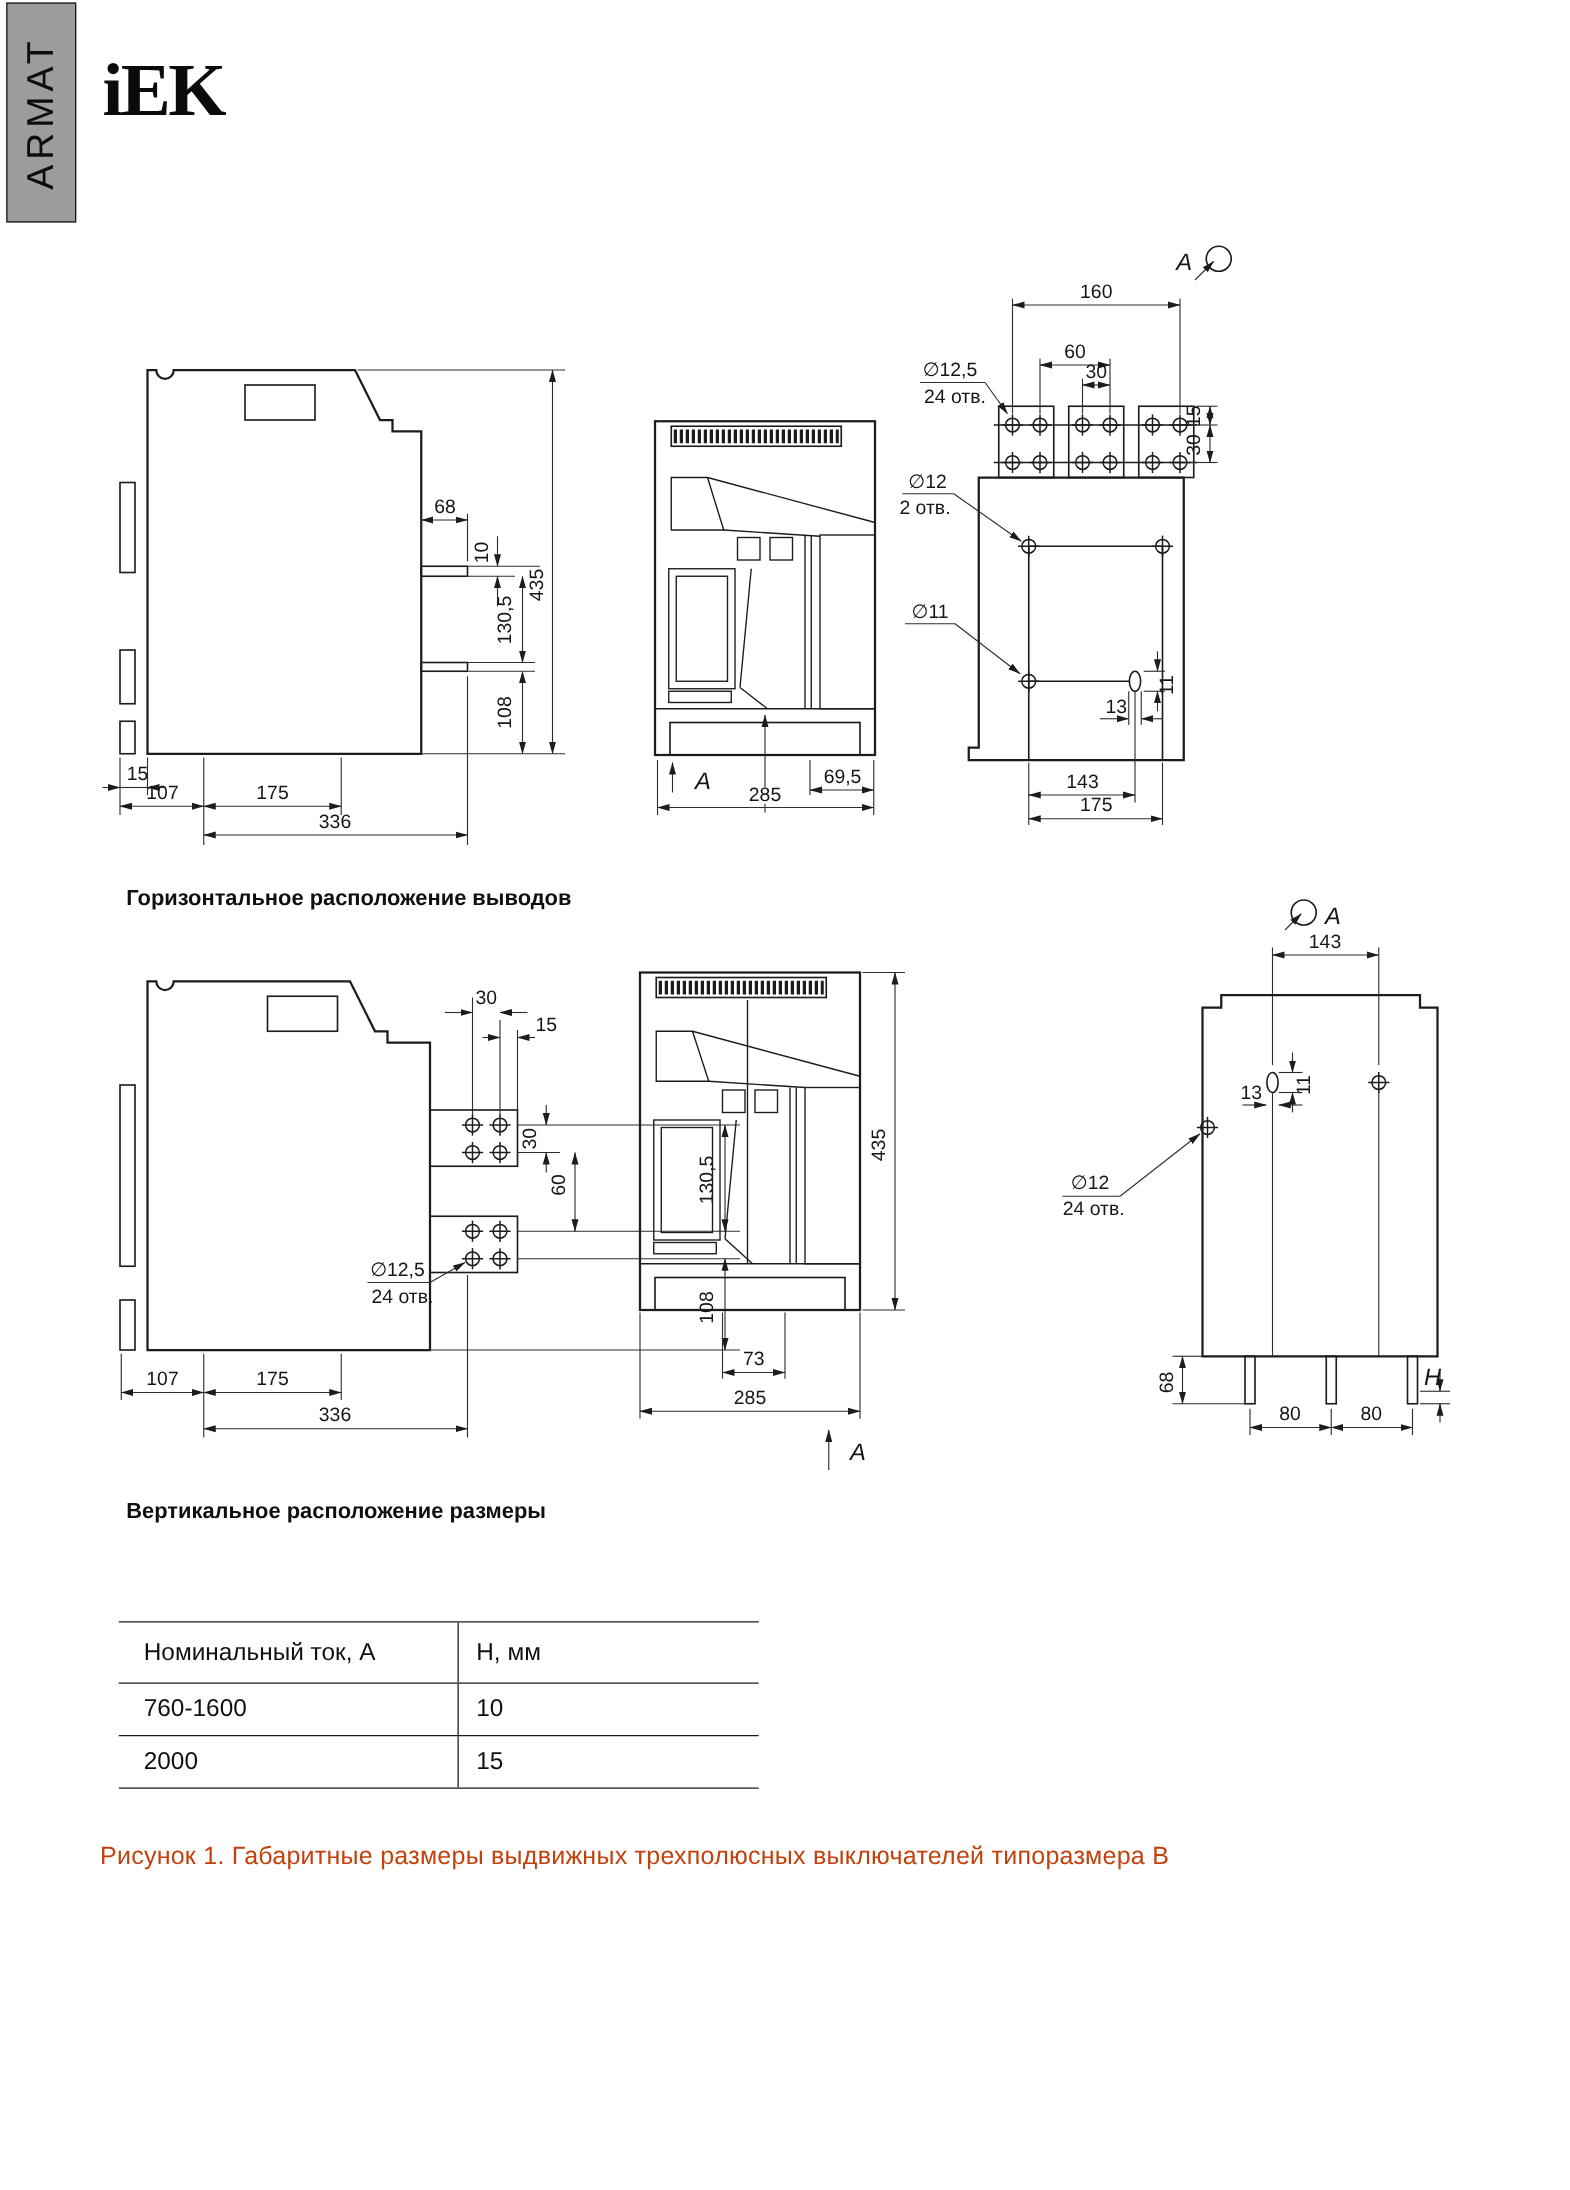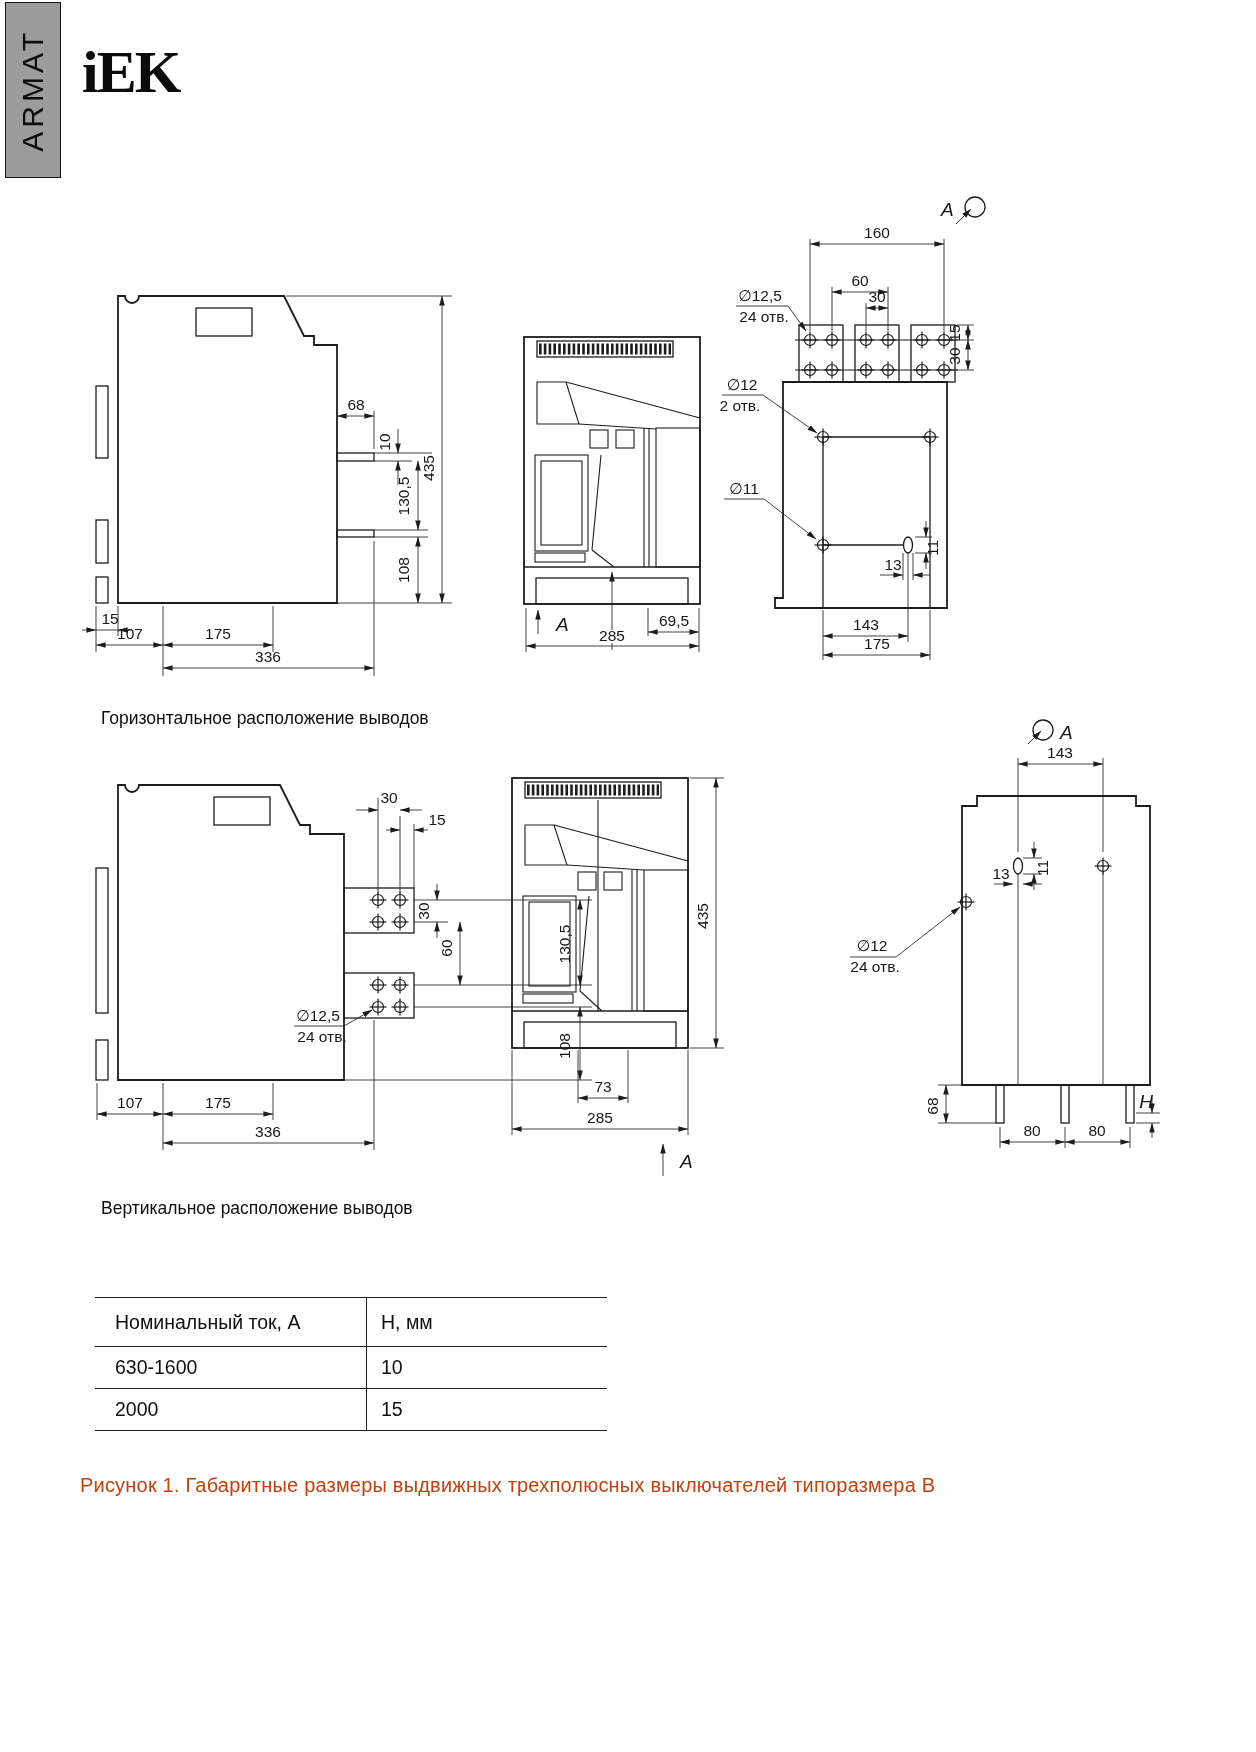--- a/index.html
+++ b/index.html
@@ -4,21 +4,21 @@
 <style>
   html,body{margin:0;padding:0;background:#fff;}
   .page{position:relative;width:1256px;height:1752px;background:#fff;overflow:hidden;
         font-family:"Liberation Sans",sans-serif;color:#111;}
   .brand-tab{position:absolute;left:5px;top:2px;width:54px;height:174px;background:#9c9c9c;
              border:1.5px solid #151515;display:flex;align-items:center;justify-content:center;}
   .brand-tab span{writing-mode:vertical-rl;transform:rotate(180deg);font-size:30px;
                   letter-spacing:4px;color:#0d0d0d;}
   .logo{position:absolute;left:82px;top:38px;font-size:60px;font-weight:900;letter-spacing:-2px;
         color:#0b0b0b;font-family:Liberation Serif, serif;}
-  .section-label{position:absolute;font-size:17.5px;color:#0f0f0f;}
+  .section-label{position:absolute;font-size:17.5px;color:#0f0f0f;font-weight:bold;}
   #lbl-horiz{left:101px;top:708px;}
   #lbl-vert{left:101px;top:1198px;}
   svg.art{position:absolute;left:0;top:0;}
   svg text{font-family:"Liberation Sans",sans-serif;font-size:15.5px;fill:#161616;}
   svg text.it{font-style:italic;font-size:19px;}
   .ol{fill:none;stroke:#1c1c1c;stroke-width:1.8;}
   .md{fill:none;stroke:#1c1c1c;stroke-width:1.3;}
   .in{fill:none;stroke:#1c1c1c;stroke-width:1.1;}
   .dm{fill:none;stroke:#2e2e2e;stroke-width:0.9;}
   .comb{stroke:#1c1c1c;fill:none;}
@@ -37,21 +37,21 @@
 <body>
 
 <div class="page">
 
   <div class="brand-tab">
     <span>ARMAT</span>
   </div>
   <div class="logo">iEK</div>
 
   <div class="section-label" id="lbl-horiz">Горизонтальное расположение выводов</div>
-  <div class="section-label" id="lbl-vert">Вертикальное расположение выводов</div>
+  <div class="section-label" id="lbl-vert">Вертикальное расположение размеры</div>
 
   <svg class="art" width="1256" height="1752" viewBox="0 0 1256 1752">
     <defs>
       <marker id="ar" viewBox="0 0 10 7" refX="9.6" refY="3.5" markerWidth="10" markerHeight="7" markerUnits="userSpaceOnUse" orient="auto-start-reverse">
         <path d="M0,0.7 L10,3.5 L0,6.3 Z" fill="#1c1c1c"></path>
       </marker>
       <g id="hole">
           <circle r="5.5"></circle>
           <line x1="-8.5" y1="0" x2="8.5" y2="0"></line>
           <line x1="0" y1="-8.5" x2="0" y2="8.5"></line>
@@ -349,21 +349,21 @@
       <text class="it" x="1146" y="1108" text-anchor="middle">H</text>
     </g>
   </svg>
 
   <div class="spec-table">
     <div class="trow thead">
       <div class="c1">Номинальный ток, А</div>
       <div class="c2">Н, мм</div>
     </div>
     <div class="trow">
-      <div class="c1">630-1600</div>
+      <div class="c1">760-1600</div>
       <div class="c2">10</div>
     </div>
     <div class="trow">
       <div class="c1">2000</div>
       <div class="c2">15</div>
     </div>
   </div>
 
   <div class="caption">Рисунок 1. Габаритные размеры выдвижных трехполюсных выключателей типоразмера В</div>
 

